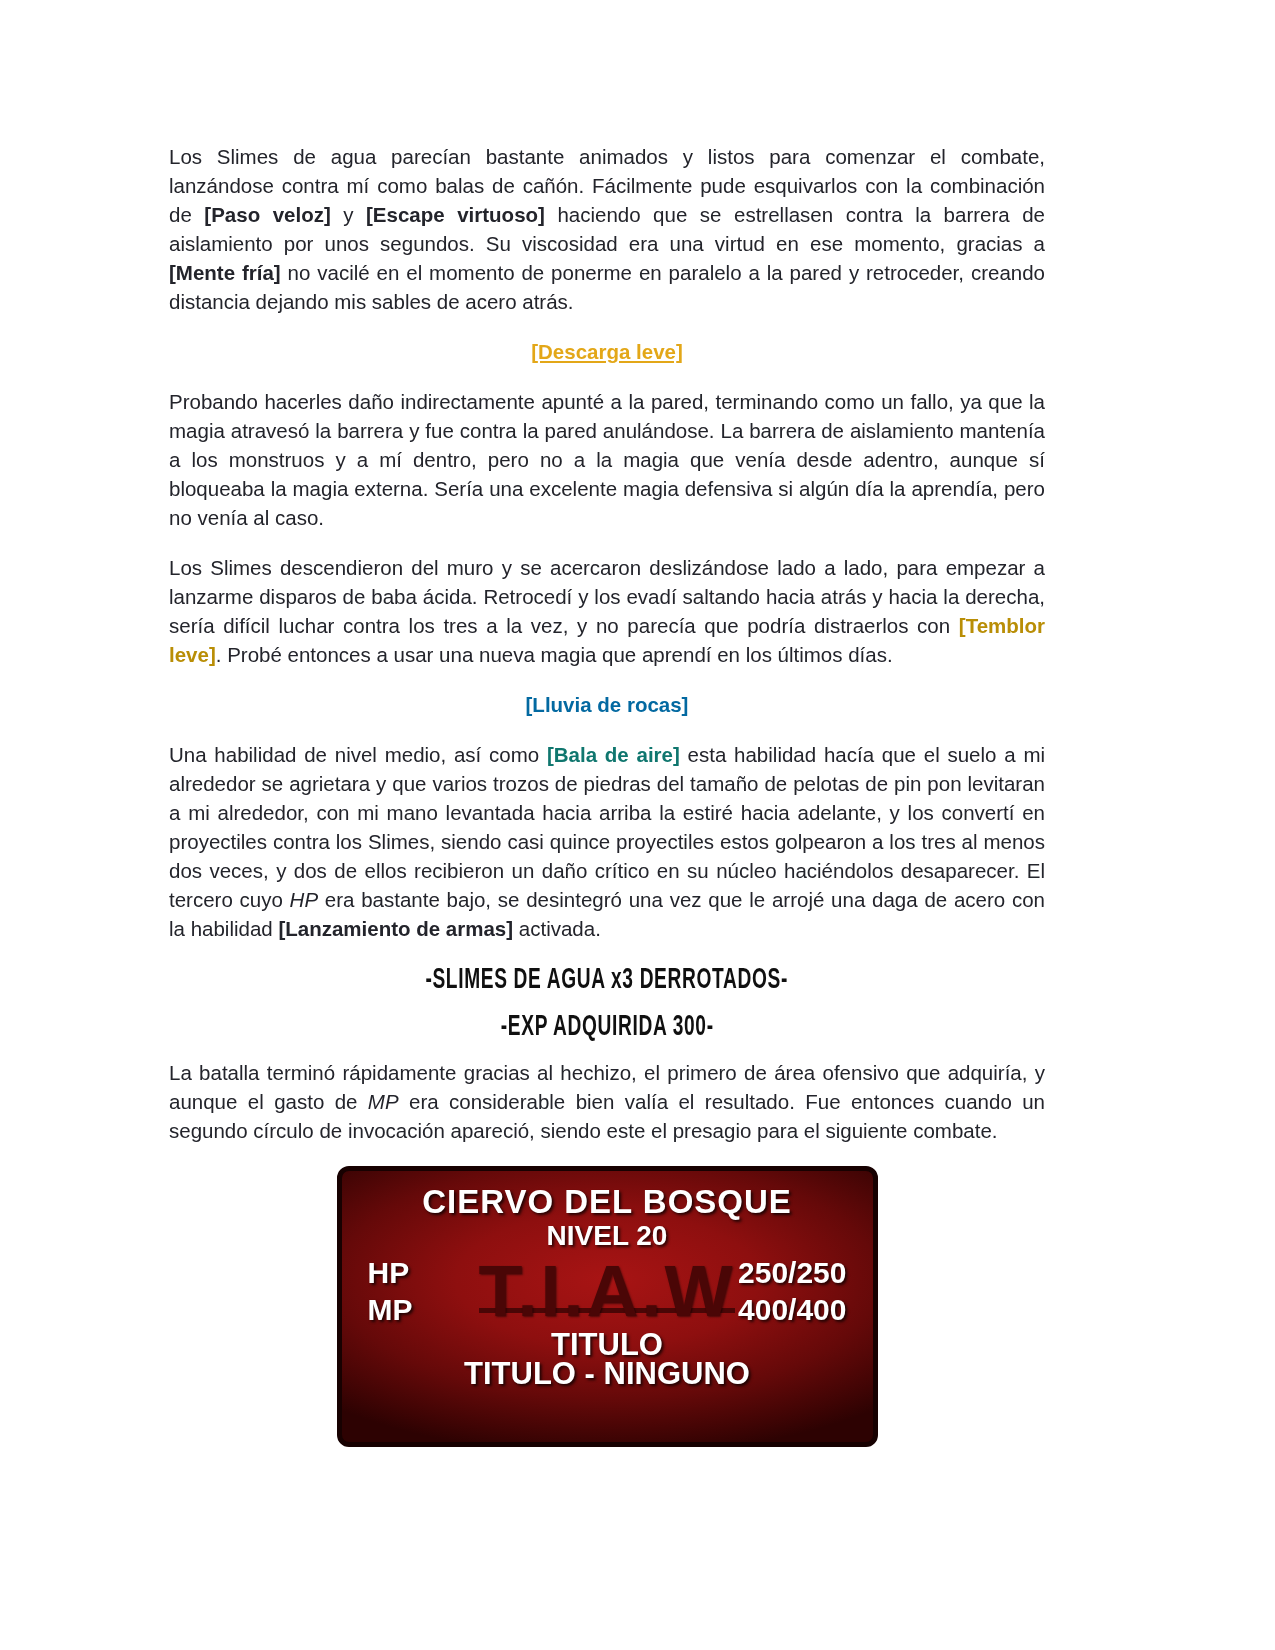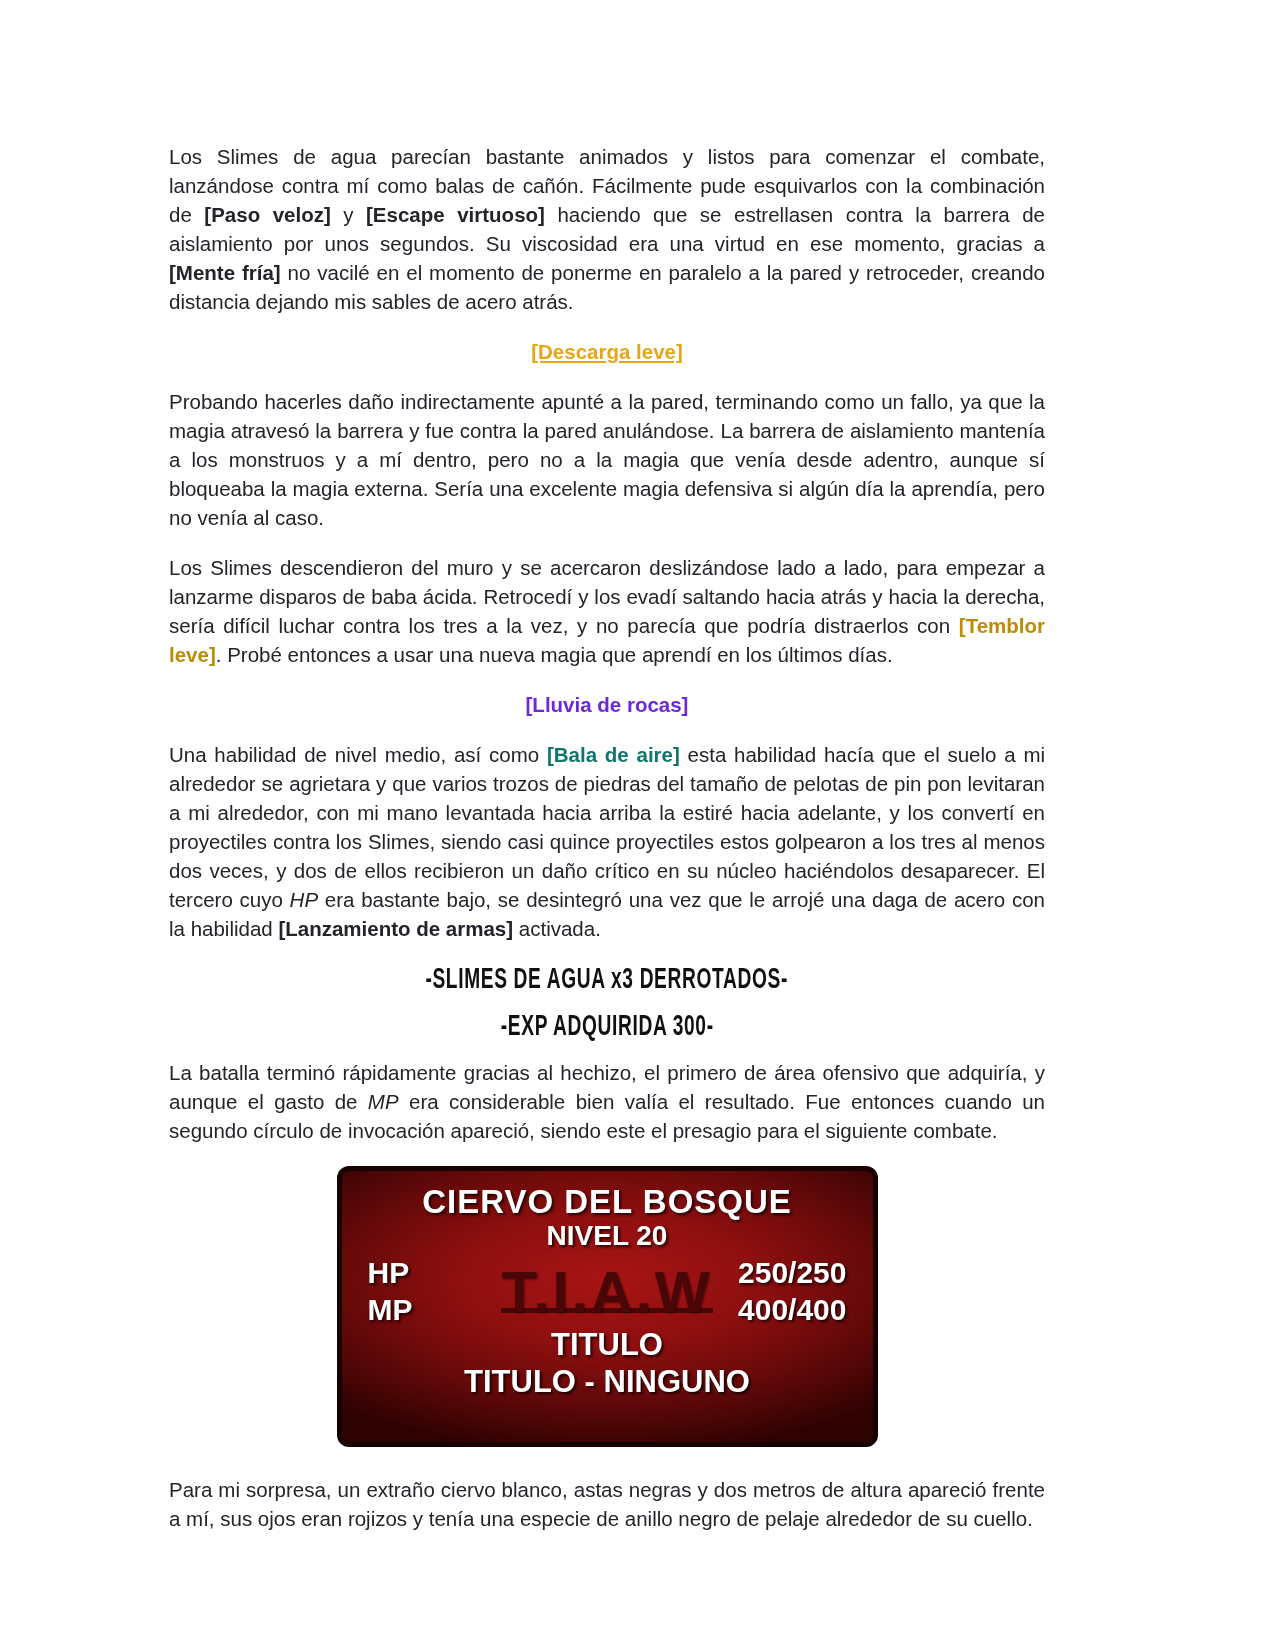--- a/index.html
+++ b/index.html
@@ -24,21 +24,21 @@
   .i{font-style:italic;}
   .tok-gold{font-weight:700;color:#0f766e;}
   .tok-darkgold{font-weight:700;color:#B98E06;}
   .skill-h{
     text-align:center;
     font-weight:700;
     margin:0 0 21px 0;
     font-size:20.5px;
   }
   .skill-h.gold{color:#E3A718;text-decoration:underline;}
-  .skill-h.olive{color:#6d28d9;}
+  .skill-h.olive{color:#0369a1;}
   .banner{
     text-align:center;
     margin:2px 0 16px 0;
   }
   .banner .cond{
     display:inline-block;
     transform:scaleX(0.66);
     transform-origin:center;
     font-weight:700;
     font-size:29px;
@@ -93,38 +93,38 @@
   .watermark{
     position:absolute;
     top:106px;
     left:0;
     right:0;
     text-align:center;
     z-index:1;
   }
   .watermark span{
     display:inline-block;
-    font-size:58px;
+    font-size:72px;
     letter-spacing:3px;
     color:#4a0606;
     border-bottom:5px solid #4a0606;
     padding-bottom:2px;
     text-shadow:1px 1px 2px rgba(0,0,0,0.5);
   }
   .card-species{
     text-align:center;
     font-size:31px;
     margin-top:6px;
     position:relative;
     z-index:2;
   }
   .card-titleline{
     text-align:center;
     font-size:31px;
-    margin-top:8px;
+    margin-top:0;
     position:relative;
     z-index:2;
   }
 </style>
 </head>
 <body>
 
 <div class="page">
 
   <p class="body-par"><span>Los Slimes de agua parecían bastante animados y listos para comenzar el combate, lanzándose contra mí como balas de cañón. Fácilmente pude esquivarlos con la combinación de </span><span class="b">[Paso veloz]</span><span> y </span><span class="b">[Escape virtuoso]</span><span> haciendo que se estrellasen contra la barrera de aislamiento por unos segundos. Su viscosidad era una virtud en ese momento, gracias a </span><span class="b">[Mente fría]</span><span> no vacilé en el momento de ponerme en paralelo a la pared y retroceder, creando distancia dejando mis sables de acero atrás.</span></p>
@@ -156,15 +156,14 @@
       </div>
       <div class="stat-row">
         <span>MP</span>
         <span>400/400</span>
       </div>
       <div class="card-species">TITULO</div>
       <div class="card-titleline">TITULO - NINGUNO</div>
     </div>
   </div>
 
-  <p class="body-par"><span>Para mi sorpresa, un extraño ciervo blanco, astas negras y dos metros de altura apareció frente a mí, sus ojos eran rojizos y tenía una especie de anillo negro de pelaje alrededor de su cuello.</span></p>
 
 </div>
 
 </body></html>

